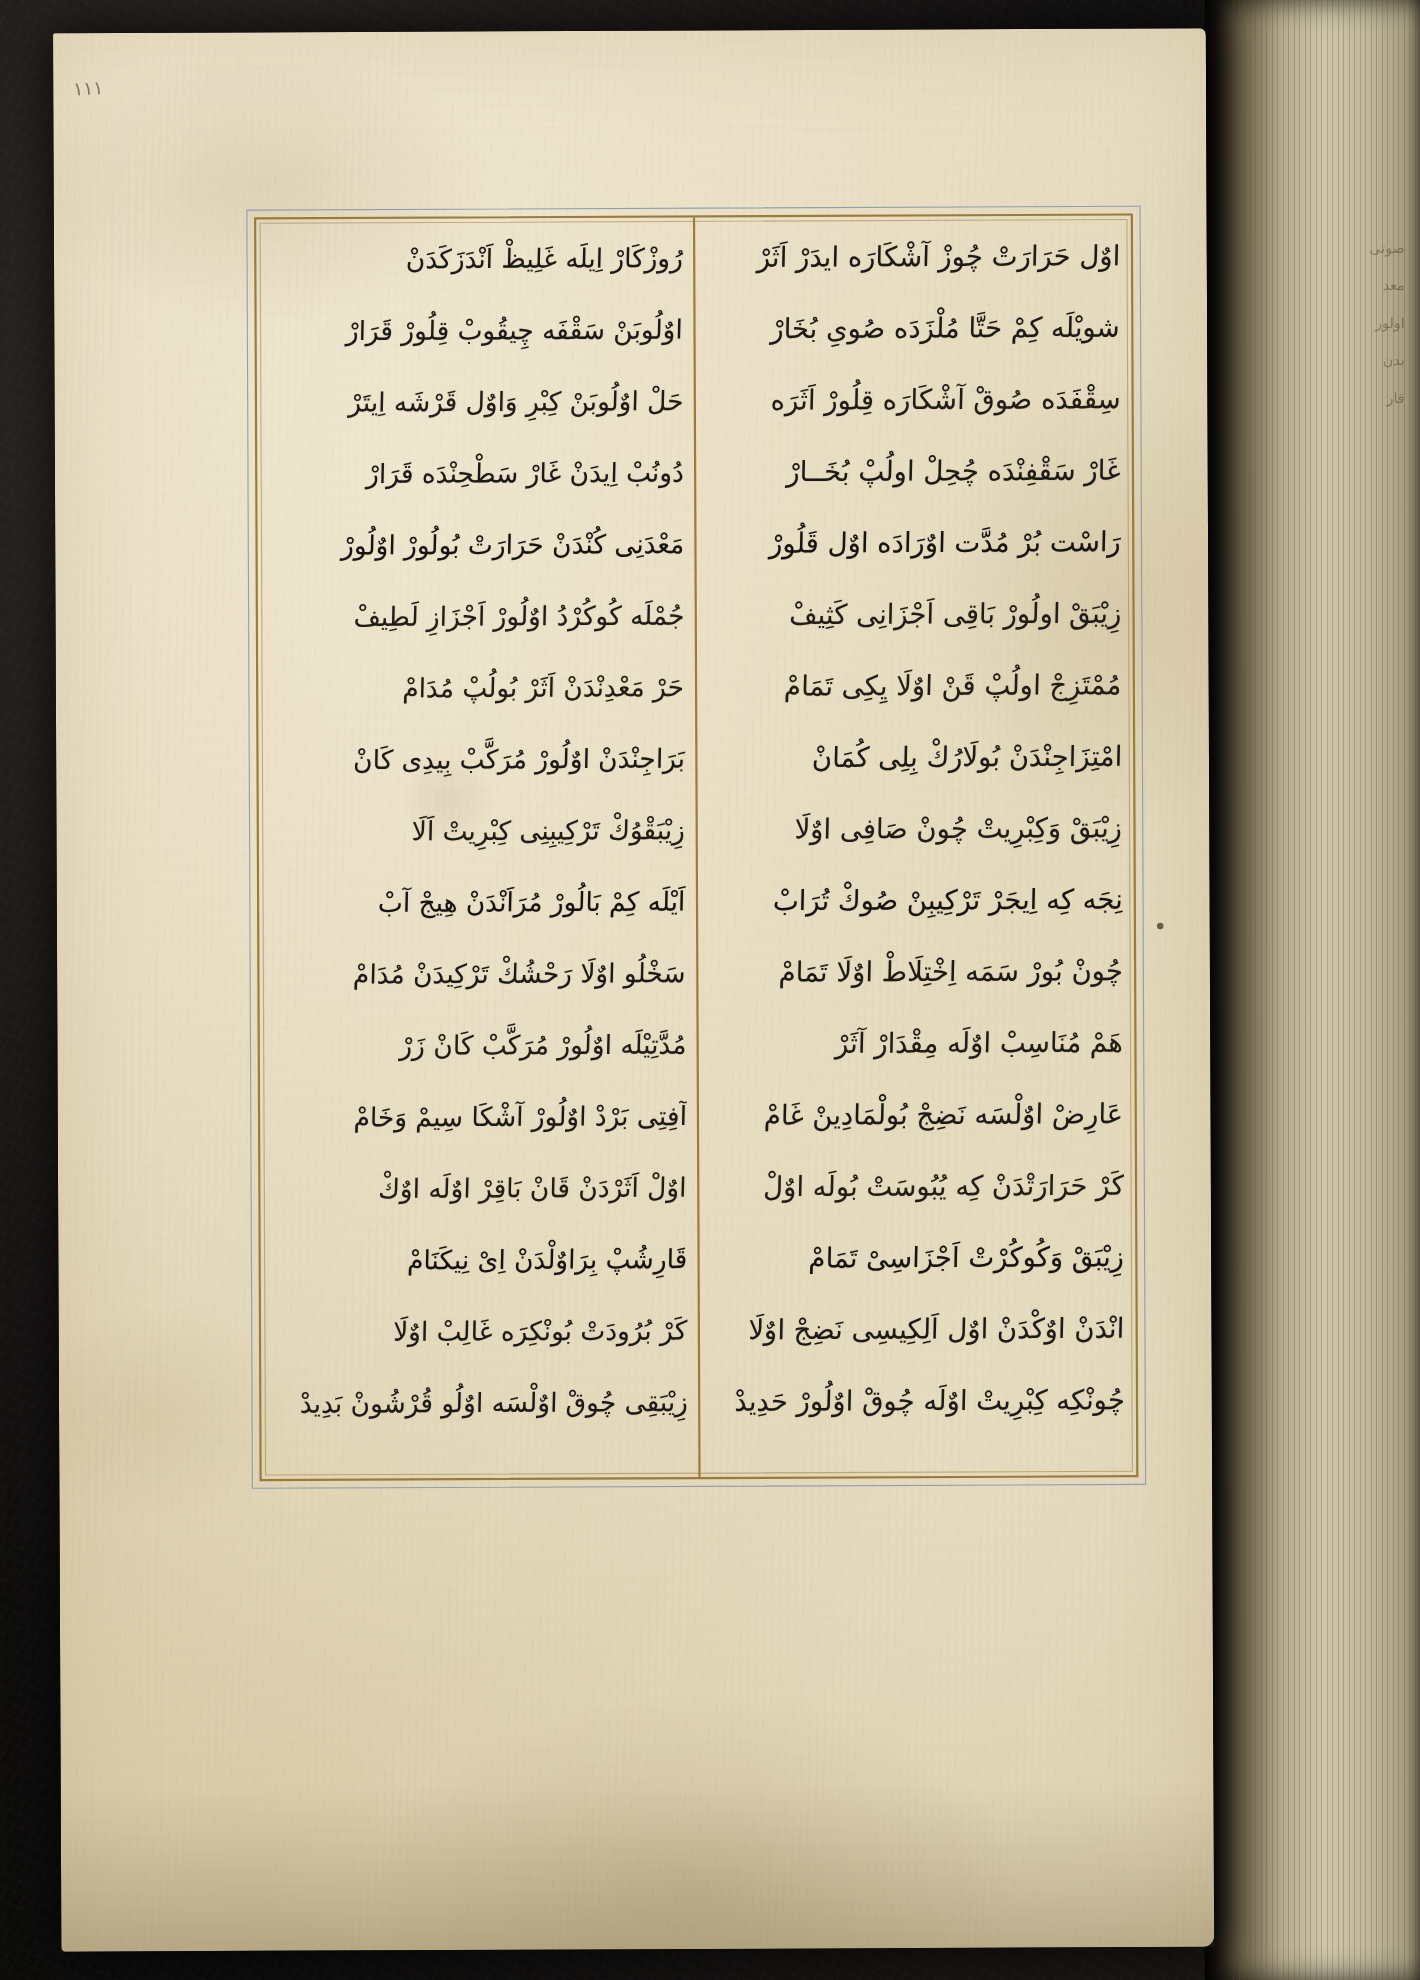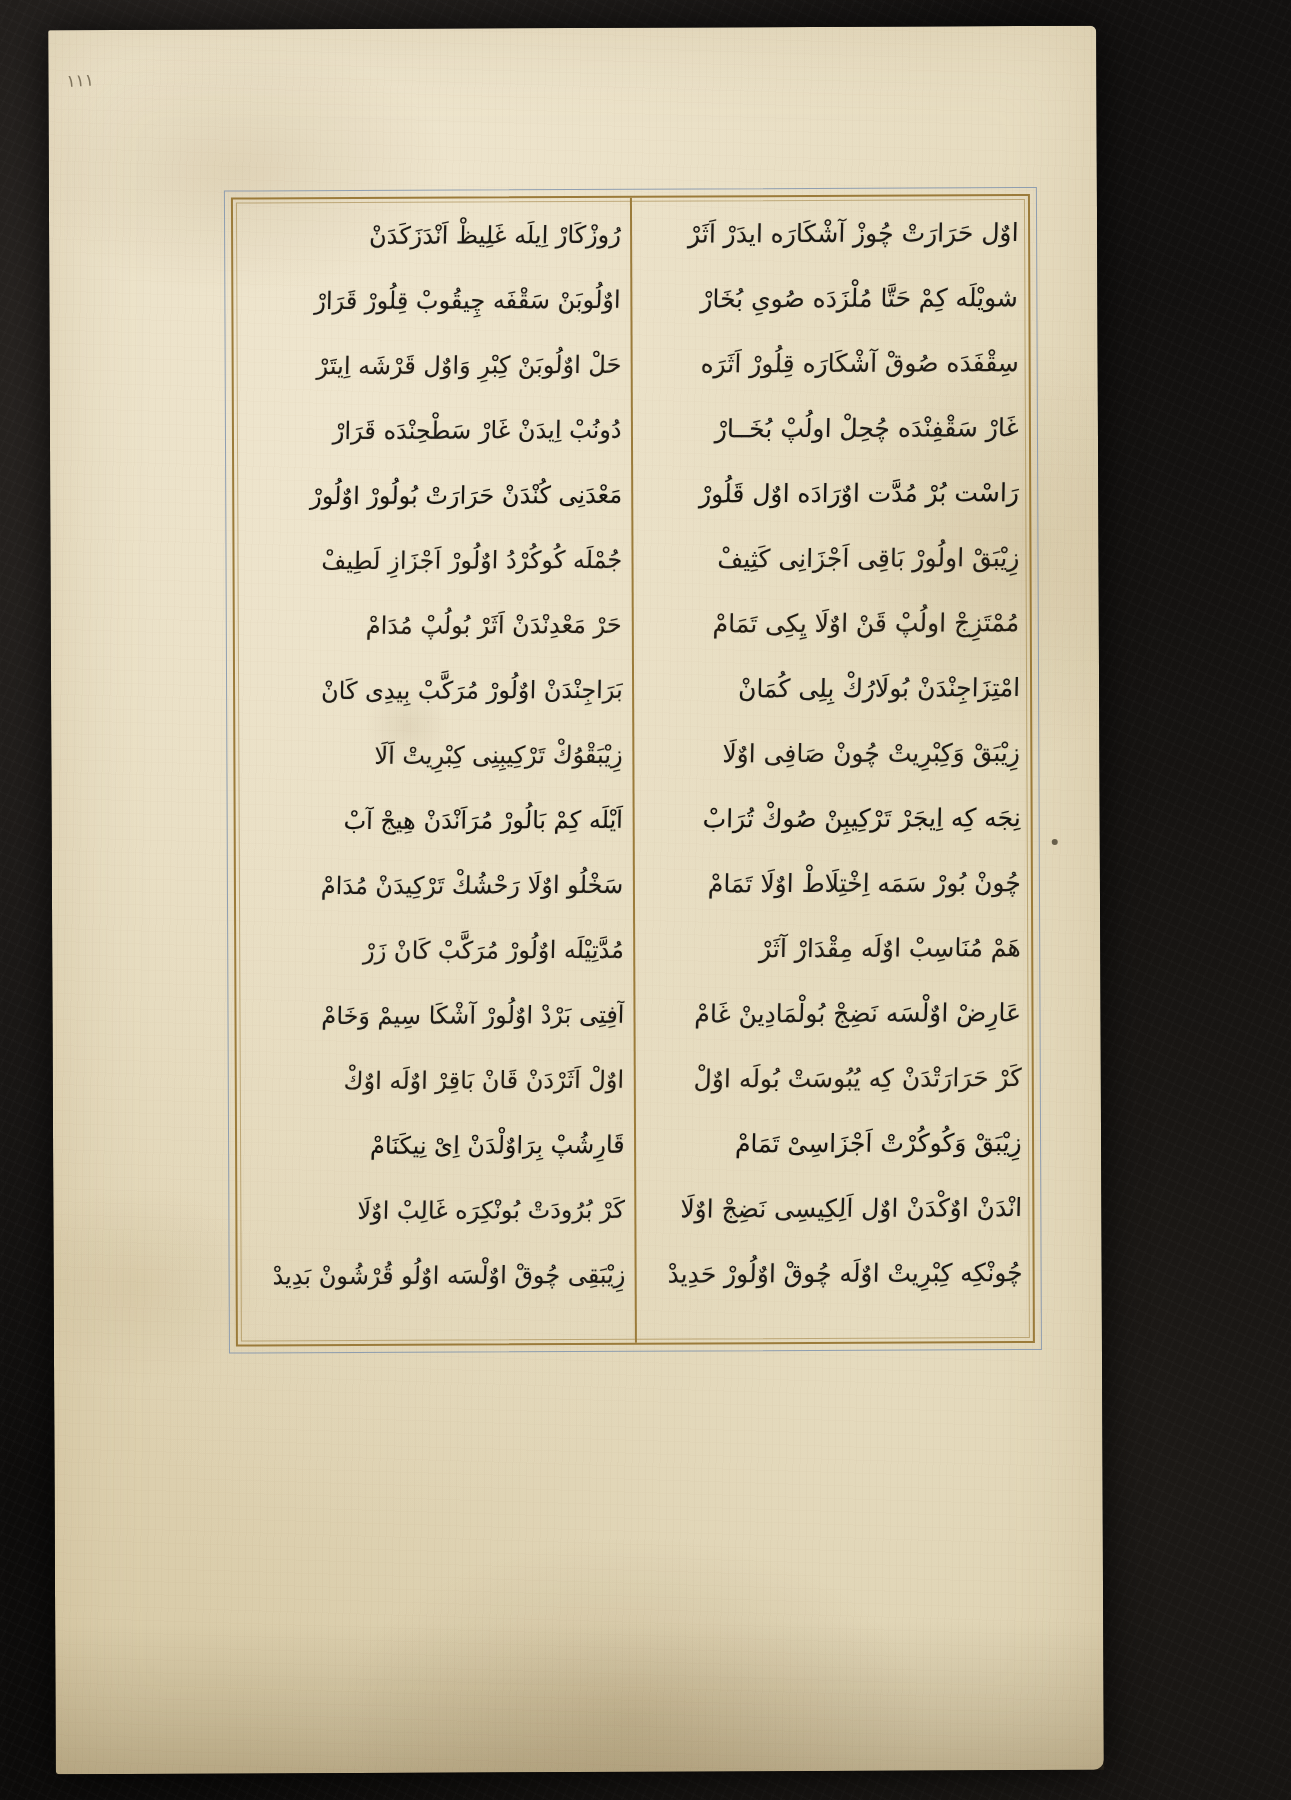--- a/index.html
+++ b/index.html
@@ -219,20 +219,28 @@
     opacity: 0.8;
   }
 </style>
 </head>
 <body>
 
 <div id="page-root">
 
   <div class="backdrop-texture"></div>
 
+  <div class="codex-edge">
+    <div class="leaf-lines"></div>
+    <div class="ghost-col">صوتی
+معد
+اولور
+بدن
+قار</div>
+  </div>
 
   <div class="folio">
     <div class="fibers"></div>
     <div class="stains"></div>
     <div class="bottom-shadow"></div>
 
     <div class="folio-number">١١١</div>
 
     <div class="text-frame">
       <div class="columns">

